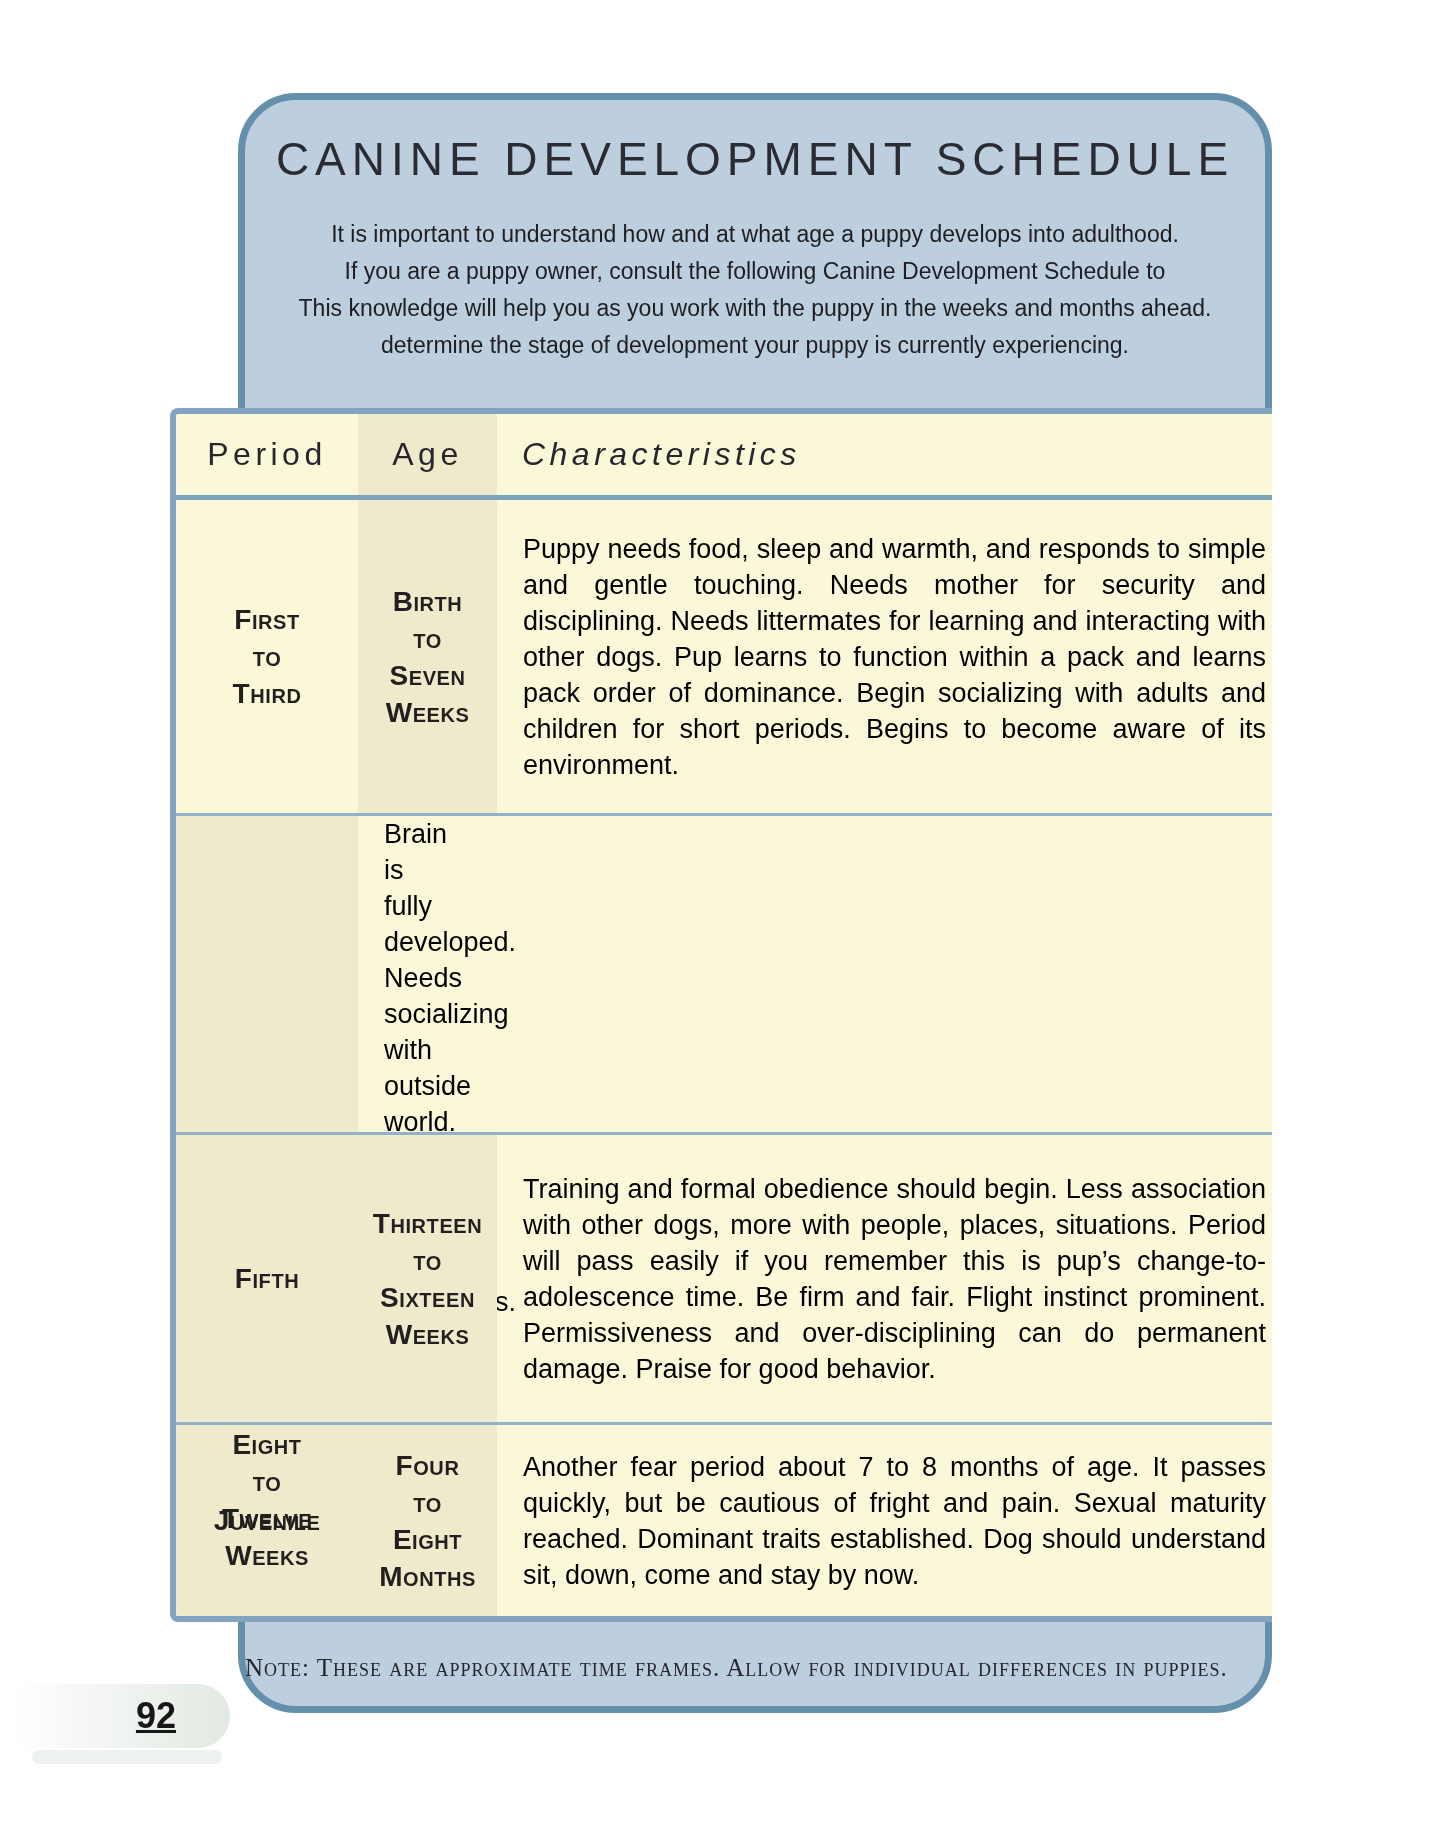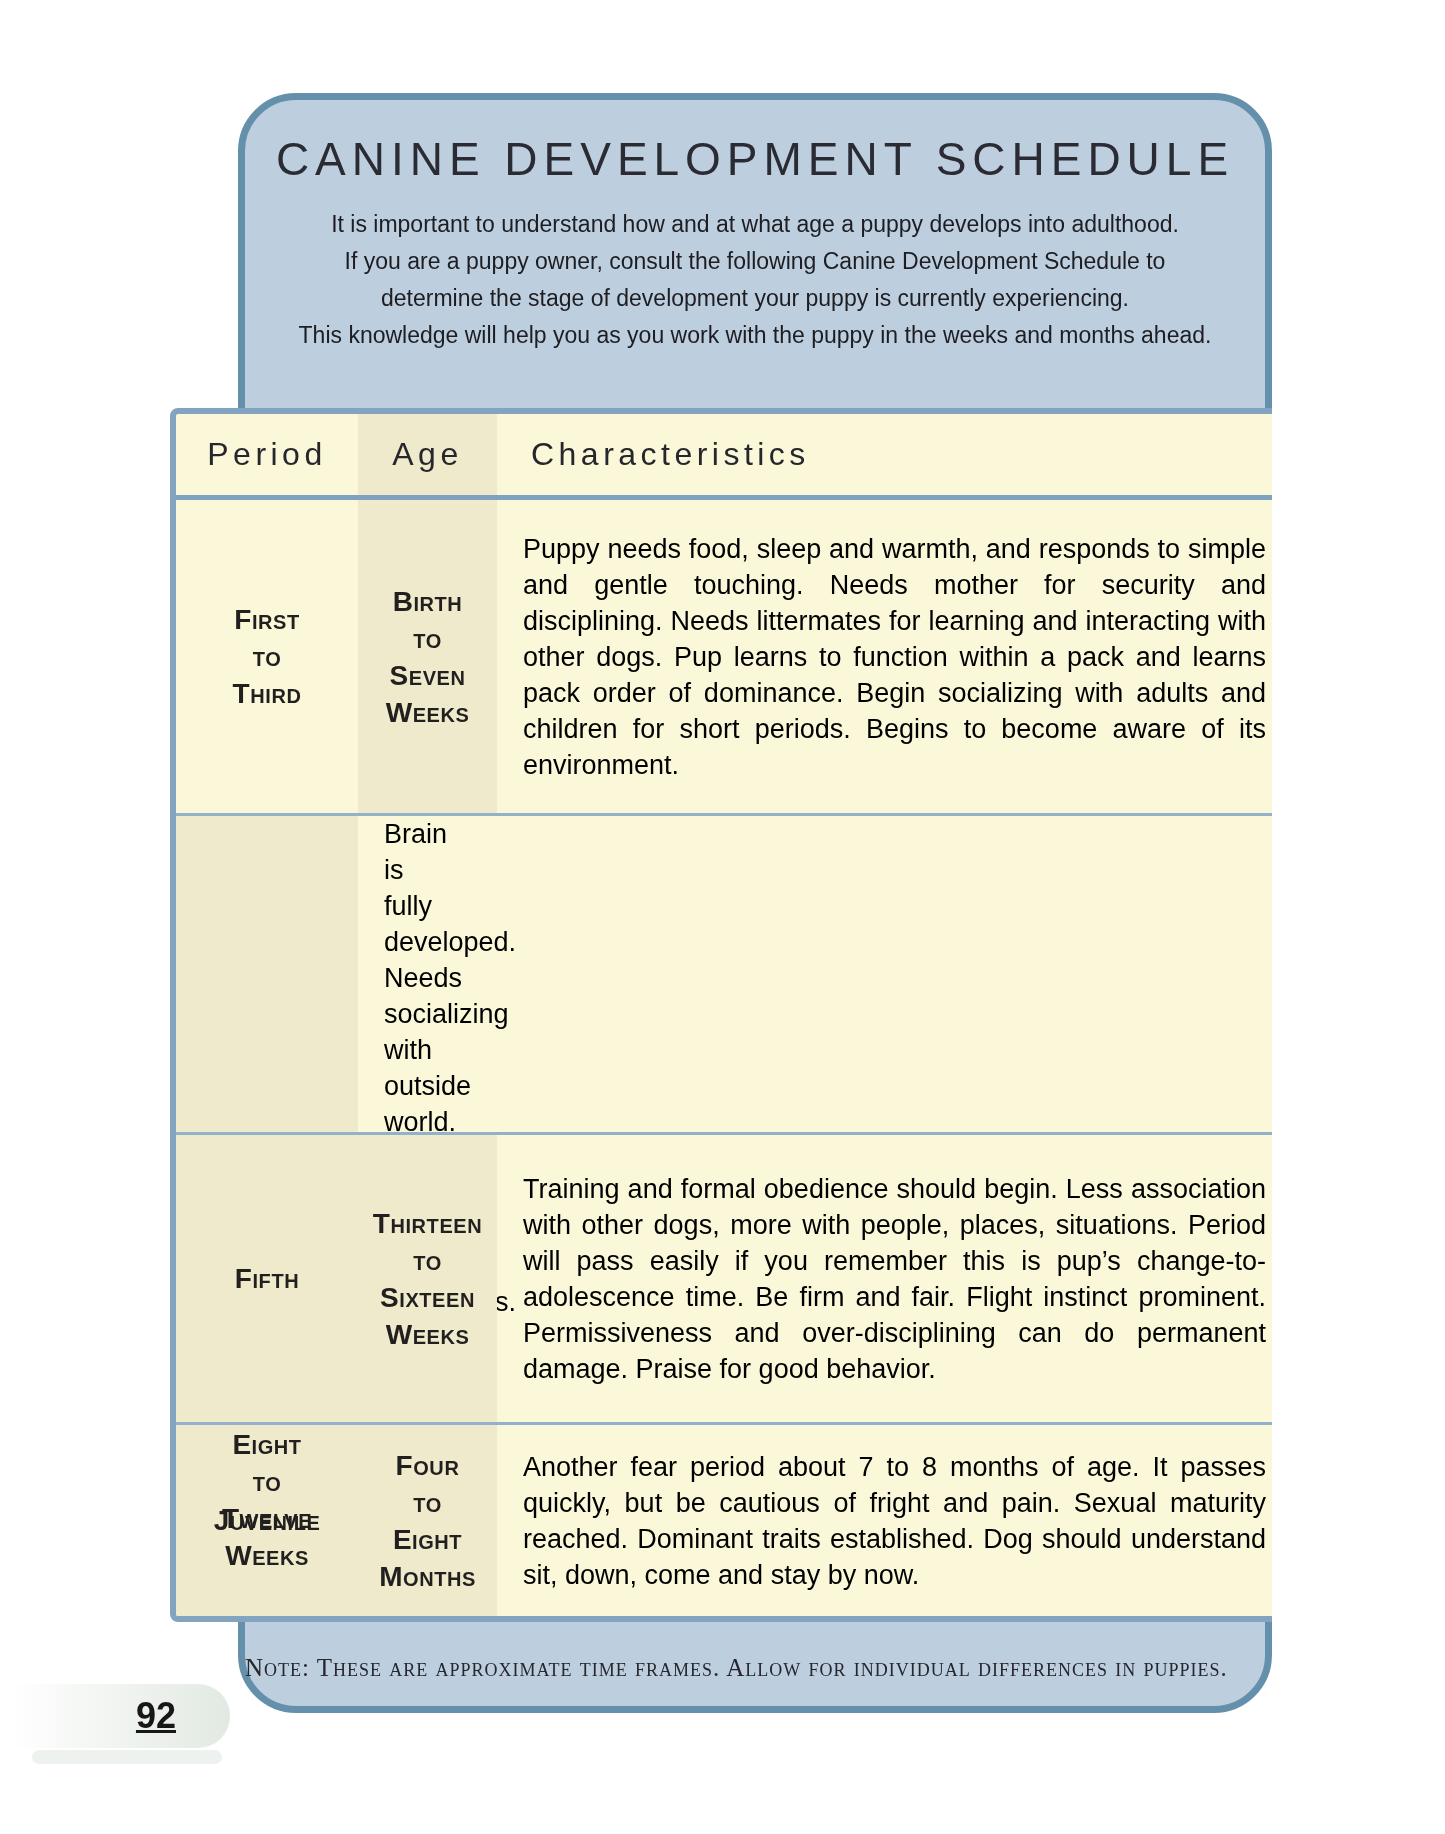--- a/index.html
+++ b/index.html
@@ -25,21 +25,21 @@
   .panel-title{
     margin:32px 0 0 0;
     text-align:center;
     font-size:46px;
     font-weight:300;
     letter-spacing:0.13em;
     color:#2b2b33;
     white-space:nowrap;
   }
   .intro{
-    margin-top:20px;
+    margin-top:30px;
     text-align:center;
     font-size:23px;
     line-height:37px;
     color:#1d1d22;
   }
   .intro-line{white-space:nowrap;}
   .panel-note{
     position:absolute;
     left:0;right:0;bottom:24px;
     text-align:left;
@@ -83,21 +83,21 @@
     box-sizing:border-box;
   }
   .age-bg{background:#efeacc;align-items:center;}
   .col-head{
     font-size:32px;
     letter-spacing:0.14em;
     color:#26262c;
     white-space:nowrap;
   }
   .col-head.center{align-items:center;}
-  .col-head.left{padding-left:34px;}
+  .col-head.left{padding-left:25px;font-style:italic;}
   .sc{
     font-variant:small-caps;
     font-weight:700;
     font-size:28px;
     line-height:37px;
     text-align:center;
     letter-spacing:0.02em;
     color:#221f1f;
   }
   .chars{
@@ -139,22 +139,22 @@
 </head>
 <body>
 
 <div class="page">
 
   <div class="blue-panel">
     <h1 class="panel-title">CANINE DEVELOPMENT SCHEDULE</h1>
     <div class="intro">
       <div class="intro-line">It is important to understand how and at what age a puppy develops into adulthood.</div>
       <div class="intro-line">If you are a puppy owner, consult the following Canine Development Schedule to</div>
+      <div class="intro-line">This knowledge will help you as you work with the puppy in the weeks and months ahead.</div>
       <div class="intro-line">determine the stage of development your puppy is currently experiencing.</div>
-      <div class="intro-line">This knowledge will help you as you work with the puppy in the weeks and months ahead.</div>
     </div>
     <div class="panel-note">Note: These are approximate time frames. Allow for individual differences in puppies.</div>
   </div>
 
   <div class="dev-table">
 
     <div class="trow head">
       <div class="cell col-head center">Period</div>
       <div class="cell col-head center age-bg">Age</div>
       <div class="cell col-head left">Characteristics</div>

